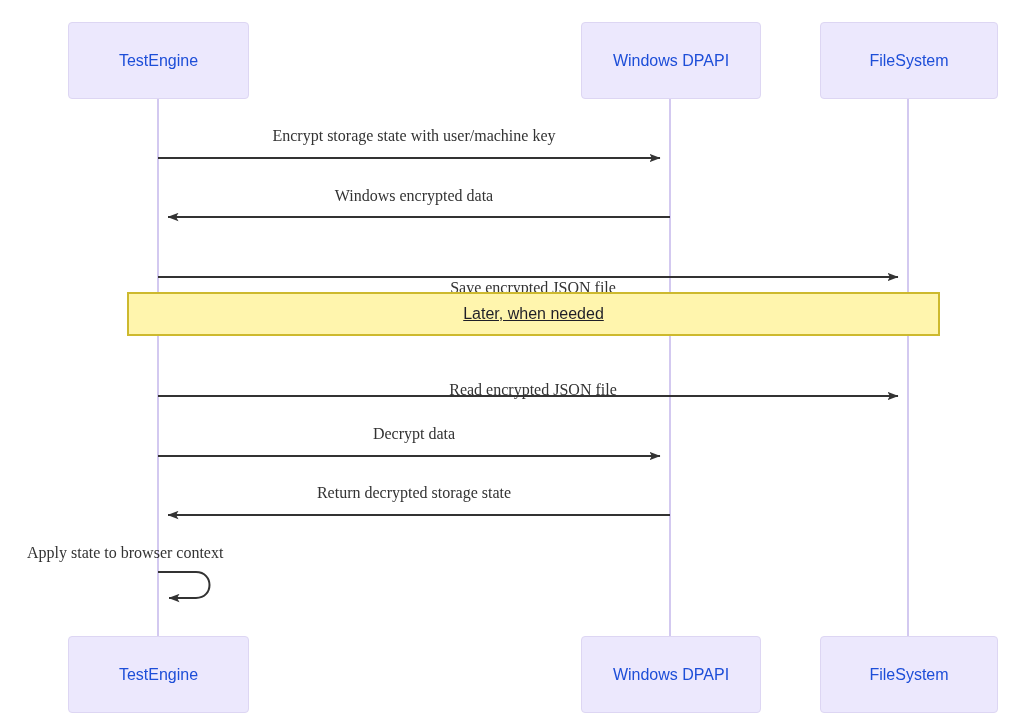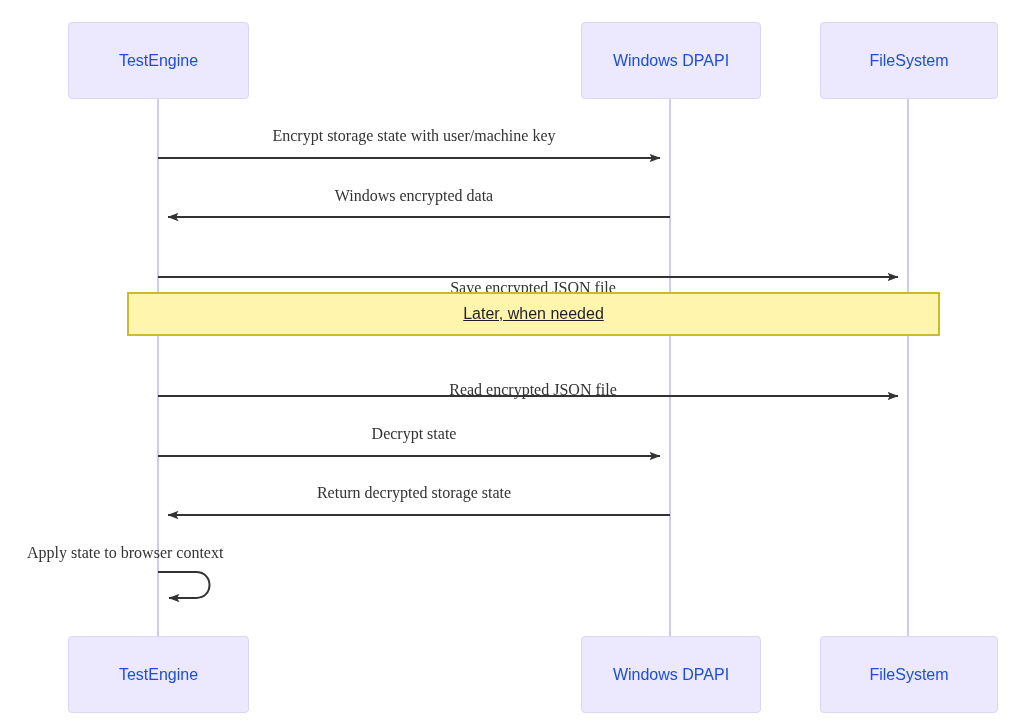--- a/index.html
+++ b/index.html
@@ -138,19 +138,19 @@
   </div>
 
   <div class="msg-label" style="left:414px; top:127px;">Encrypt storage state with user/machine key</div>
 
   <div class="msg-label" style="left:414px; top:187px;">Windows encrypted data</div>
 
   <div class="msg-label" style="left:533px; top:246px;margin-top:33px;">Save encrypted JSON file</div>
 
   <div class="msg-label" style="left:533px; top:365px;margin-top:16px;">Read encrypted JSON file</div>
 
-  <div class="msg-label" style="left:414px; top:425px;">Decrypt state</div>
+  <div class="msg-label" style="left:414px; top:425px;">Decrypt data</div>
 
   <div class="msg-label left-anchor" style="left:27px; top:544px;">Apply state to browser context</div>
 
   <div class="msg-label" style="left:414px; top:484px;">Return decrypted storage state</div>
 
 </div>
 
 </body></html>

